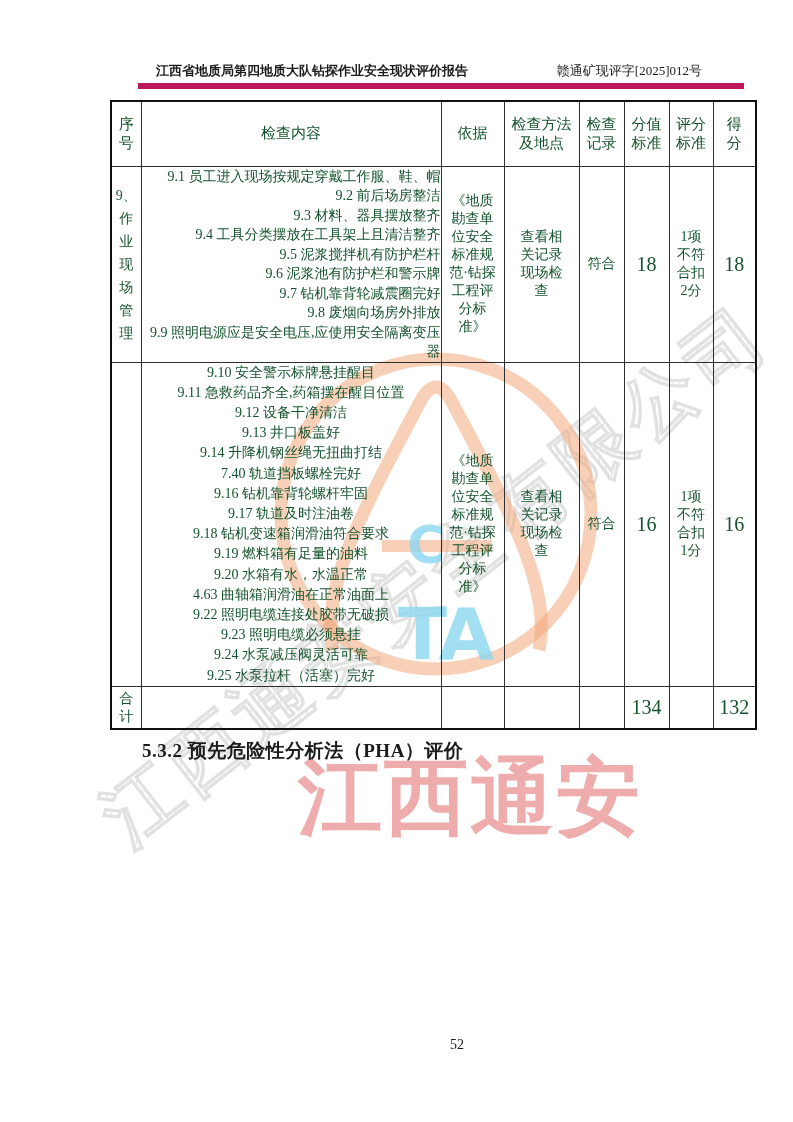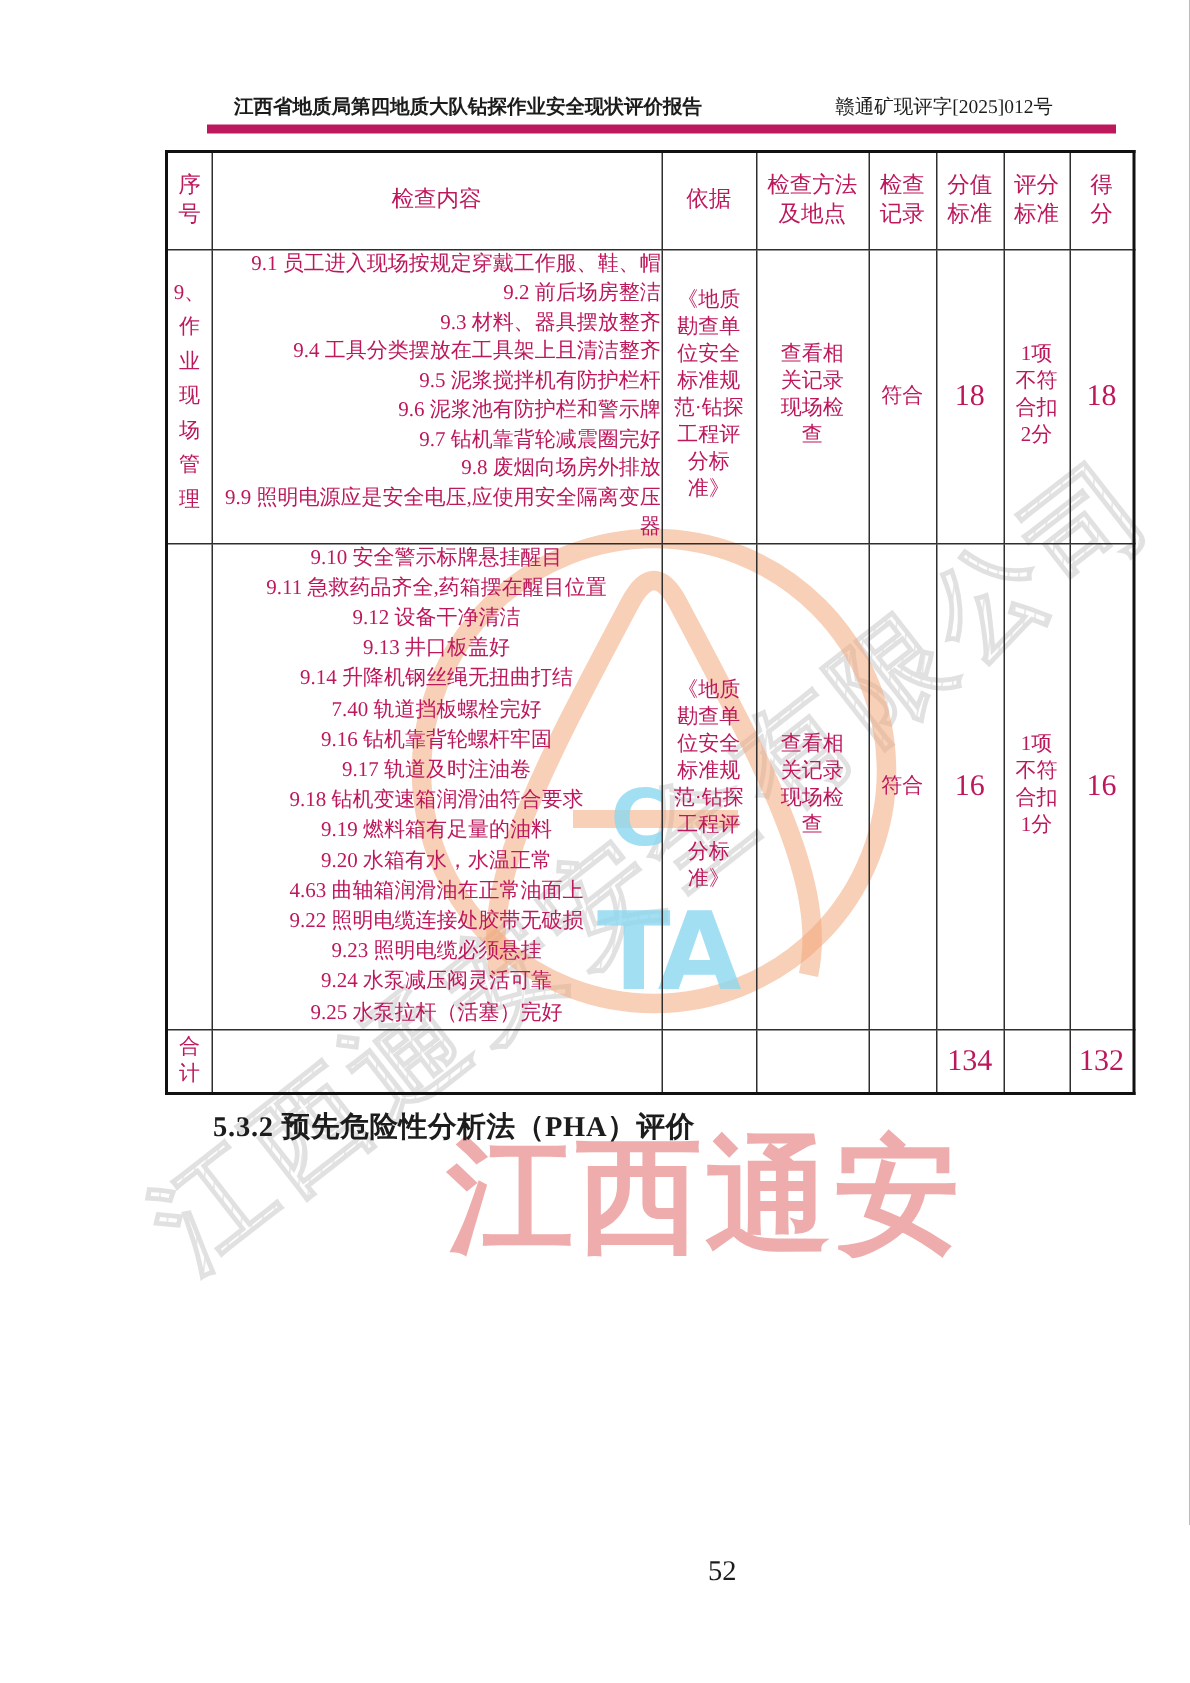--- a/index.html
+++ b/index.html
@@ -14,21 +14,21 @@
     font-size:13px;line-height:18px;white-space:nowrap;
   }
   .doc-header .hl{font-weight:bold;padding-left:18px;}
   .doc-header .hr{padding-right:42px;}
   
   .wm{position:absolute;left:0;top:0;width:793px;height:1122px;z-index:0;pointer-events:none;}
   
   table.checklist{
     position:absolute;left:110px;top:100px;z-index:1;
     border-collapse:collapse;table-layout:fixed;width:645px;background:transparent;
-    font-size:14px;color:#be185d;
+    font-size:14px;color:#14532d;
   }
   table.checklist td,table.checklist th{
     border:1px solid #2e2e2e;padding:0;vertical-align:middle;background:transparent;font-weight:normal;
   }
   table.checklist{border:2px solid #111;}
   th.hcell{font-weight:bold;font-size:15px;line-height:19px;text-align:center;}
   .cc{text-align:center;}
   .inner{margin:0 auto;}
   .w52{width:52px;} .w50{width:50px;} .w34{width:34px;} .w17{width:17px;} .w62{width:62px;} .w16{width:16px;}
   .items1{line-height:19.5px;padding:2px 2px 2px 4px;text-align:right;}
@@ -41,21 +41,21 @@
   .sec-heading{
     position:absolute;left:142px;top:738px;z-index:1;
     font-size:19px;font-weight:bold;letter-spacing:0.5px;white-space:nowrap;
   }
   .paragraph{
     position:absolute;left:108px;top:774px;width:604px;z-index:1;
     font-size:20px;line-height:38.5px;letter-spacing:0.4px;
     text-align:justify;text-indent:2em;
   }
   .page-num{
-    position:absolute;left:472px;top:1037px;z-index:1;font-size:19px;
+    position:absolute;left:450px;top:1037px;z-index:1;font-size:14px;
   }
 </style>
 </head>
 <body>
 
 <div class="page">
 
   <svg class="wm" viewBox="0 0 793 1122" xmlns="http://www.w3.org/2000/svg">
     <defs>
       <pattern id="hatch" width="7" height="7" patternUnits="userSpaceOnUse" patternTransform="rotate(45)">

